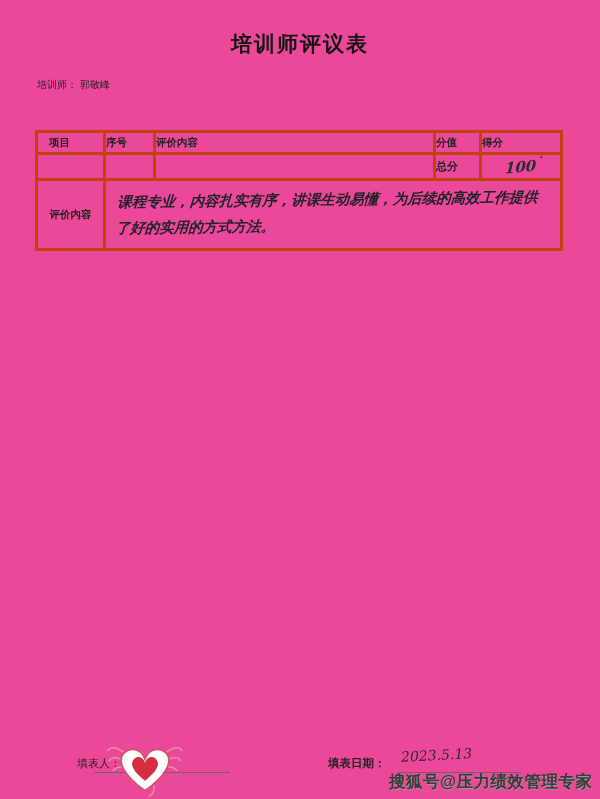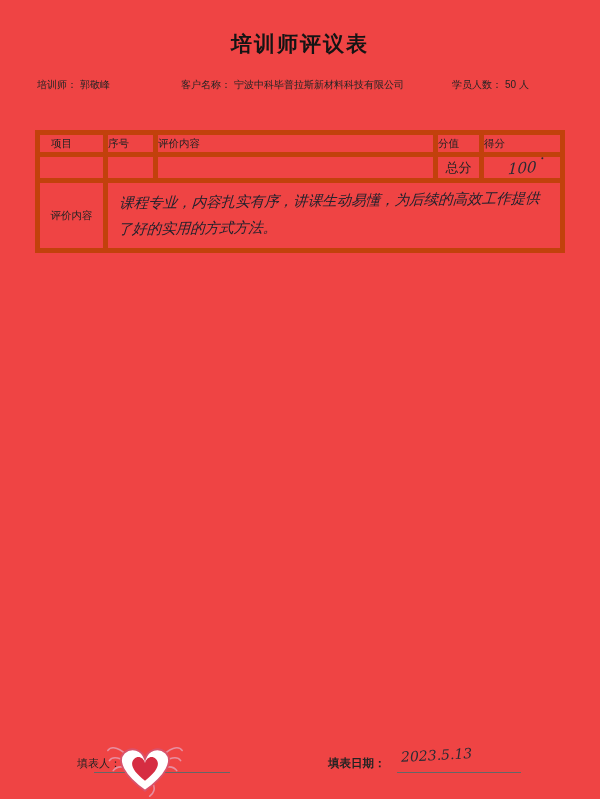--- a/index.html
+++ b/index.html
@@ -1,37 +1,37 @@
 <!DOCTYPE html>
 <html><head>
 <meta charset="utf-8">
 <style>
   html,body{margin:0;padding:0;background:#e8e8e8;}
-  .page{position:relative;width:600px;height:799px;background:#ef4444;overflow:hidden;
+  .page{position:relative;width:600px;height:799px;background:#ec4899;overflow:hidden;
         font-family:"Liberation Sans",sans-serif;color:#1d1d1d;}
   .title{position:absolute;top:30px;left:0;width:100%;margin:0;text-align:center;
          font-size:21px;font-weight:bold;letter-spacing:2px;color:#141414;}
   
   .meta{position:absolute;top:74px;left:0;width:600px;font-size:10px;color:#242424;}
   .meta-line{height:22px;line-height:22px;white-space:nowrap;}
   .meta-col{position:absolute;top:0;}
   .meta-col.c1{left:37px;width:135px;}
   .meta-col.c2{left:181px;width:265px;}
   .meta-col.c3{left:452px;width:145px;}
   .meta-line .lbl{margin-right:3px;}
   
   table.eval{position:absolute;left:35px;top:130px;width:525px;border-collapse:collapse;
              table-layout:fixed;border:1.5px solid #333;}
-  th,td{border:5px solid #c2410c;font-weight:normal;padding:0;overflow:hidden;}
+  th,td{border:3px solid #c2410c;font-weight:bold;padding:0;overflow:hidden;}
   thead tr{height:22px;}
   thead th{font-size:10.5px;color:#232323;text-align:left;}
   thead th.h-item{text-align:left;padding-left:11px;}
   td{font-size:10px;color:#232323;}
   tr.total-row{height:26px;}
-  tr.total-row td.total-label{text-align:center;font-size:13px;}
+  tr.total-row td.total-label{font-size:11px;}
   tr.total-row td.total-score{text-align:center;}
   .hw-total{display:inline-block;font-family:"DejaVu Serif",serif;font-style:italic;
             font-size:15px;color:#2b2b34;transform:rotate(-5deg) skewX(-8deg);position:relative;}
   .hw-total:after{content:"";position:absolute;right:-6px;top:0;width:2px;height:2px;
                   background:#2b2b34;border-radius:50%;}
   tr.comment-row{height:70px;}
   td.comment-label{text-align:center;font-size:10.5px;}
   td.comment-cell{padding:4px 12px 4px 12px;vertical-align:middle;}
   .comment-text{font-family:"DejaVu Serif",serif;font-style:italic;font-size:14.5px;
                 line-height:26px;color:#22222d;transform:rotate(-0.7deg) skewX(-4deg);
@@ -55,28 +55,22 @@
 
   <h1 class="title">培训师评议表</h1>
 
   <div class="meta">
     <div class="meta-col c1">
       <div class="meta-line">
         <span class="lbl">培训师：</span><span>郭敬峰</span>
       </div>
     </div>
     <div class="meta-col c2">
-      <div class="meta-line">
-        <span class="lbl">客户名称：</span><span>宁波中科毕普拉斯新材料科技有限公司</span>
-      </div>
     </div>
     <div class="meta-col c3">
-      <div class="meta-line">
-        <span class="lbl">学员人数：</span><span>50 人</span>
-      </div>
     </div>
   </div>
 
   <table class="eval">
     <colgroup>
       <col style="width:68px">
         <col style="width:50px">
         <col style="width:280px">
       <col style="width:46px">
         <col style="width:81px">
@@ -124,14 +118,15 @@
       <path d="M60 62 C64 69 61 76 56 79"></path>
     </g>
     <path d="M50 72 C22 52 13 33 23 23 C33 14 46 19 50 31 C54 19 67 14 77 23 C87 33 78 52 50 72 Z" fill="#ffffff" stroke="#d9526b" stroke-width="2.4"></path>
     <path d="M50 59 C34 47 30 37 36 31 C41 26 48 29 50 36 C52 29 59 26 64 31 C70 37 66 47 50 59 Z" fill="#d62d42"></path>
   </svg>
 
   <span class="date-label">填表日期：</span>
   <span class="date-value">2023.5.13</span>
   <span class="date-line"></span>
 
+  <div class="watermark">搜狐号@压力绩效管理专家</div>
 
 </div>
 
 </body></html>

